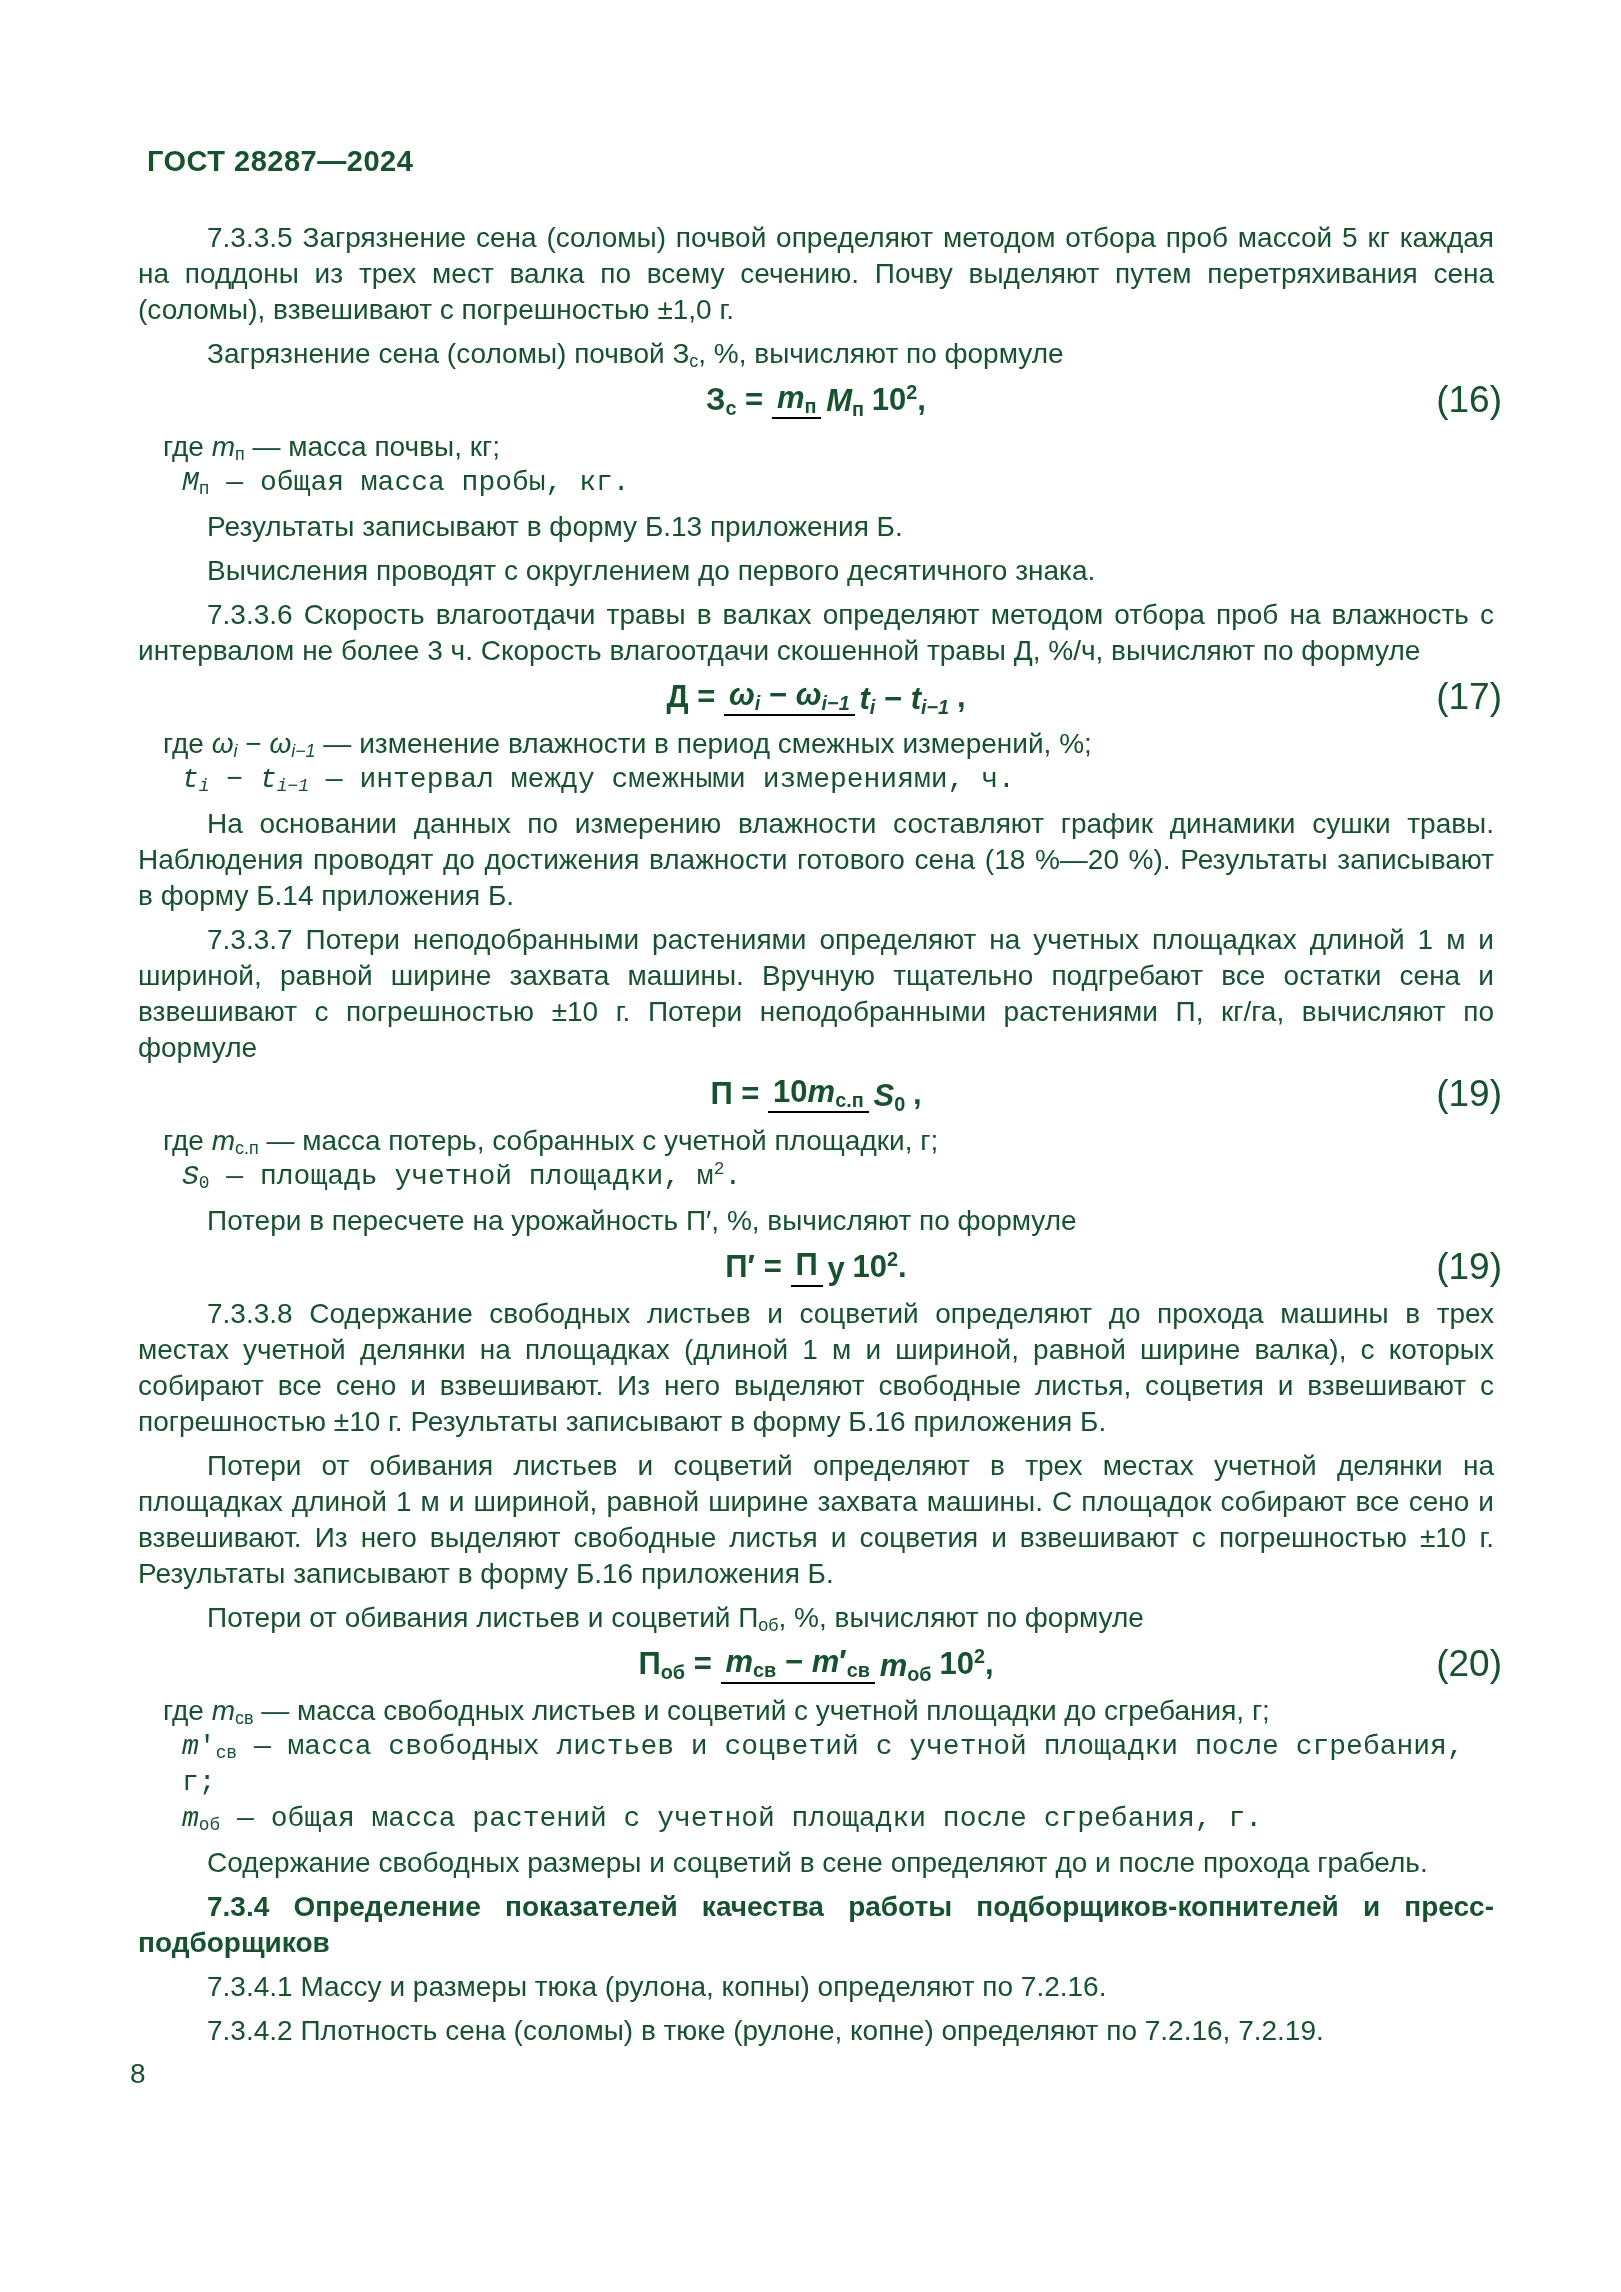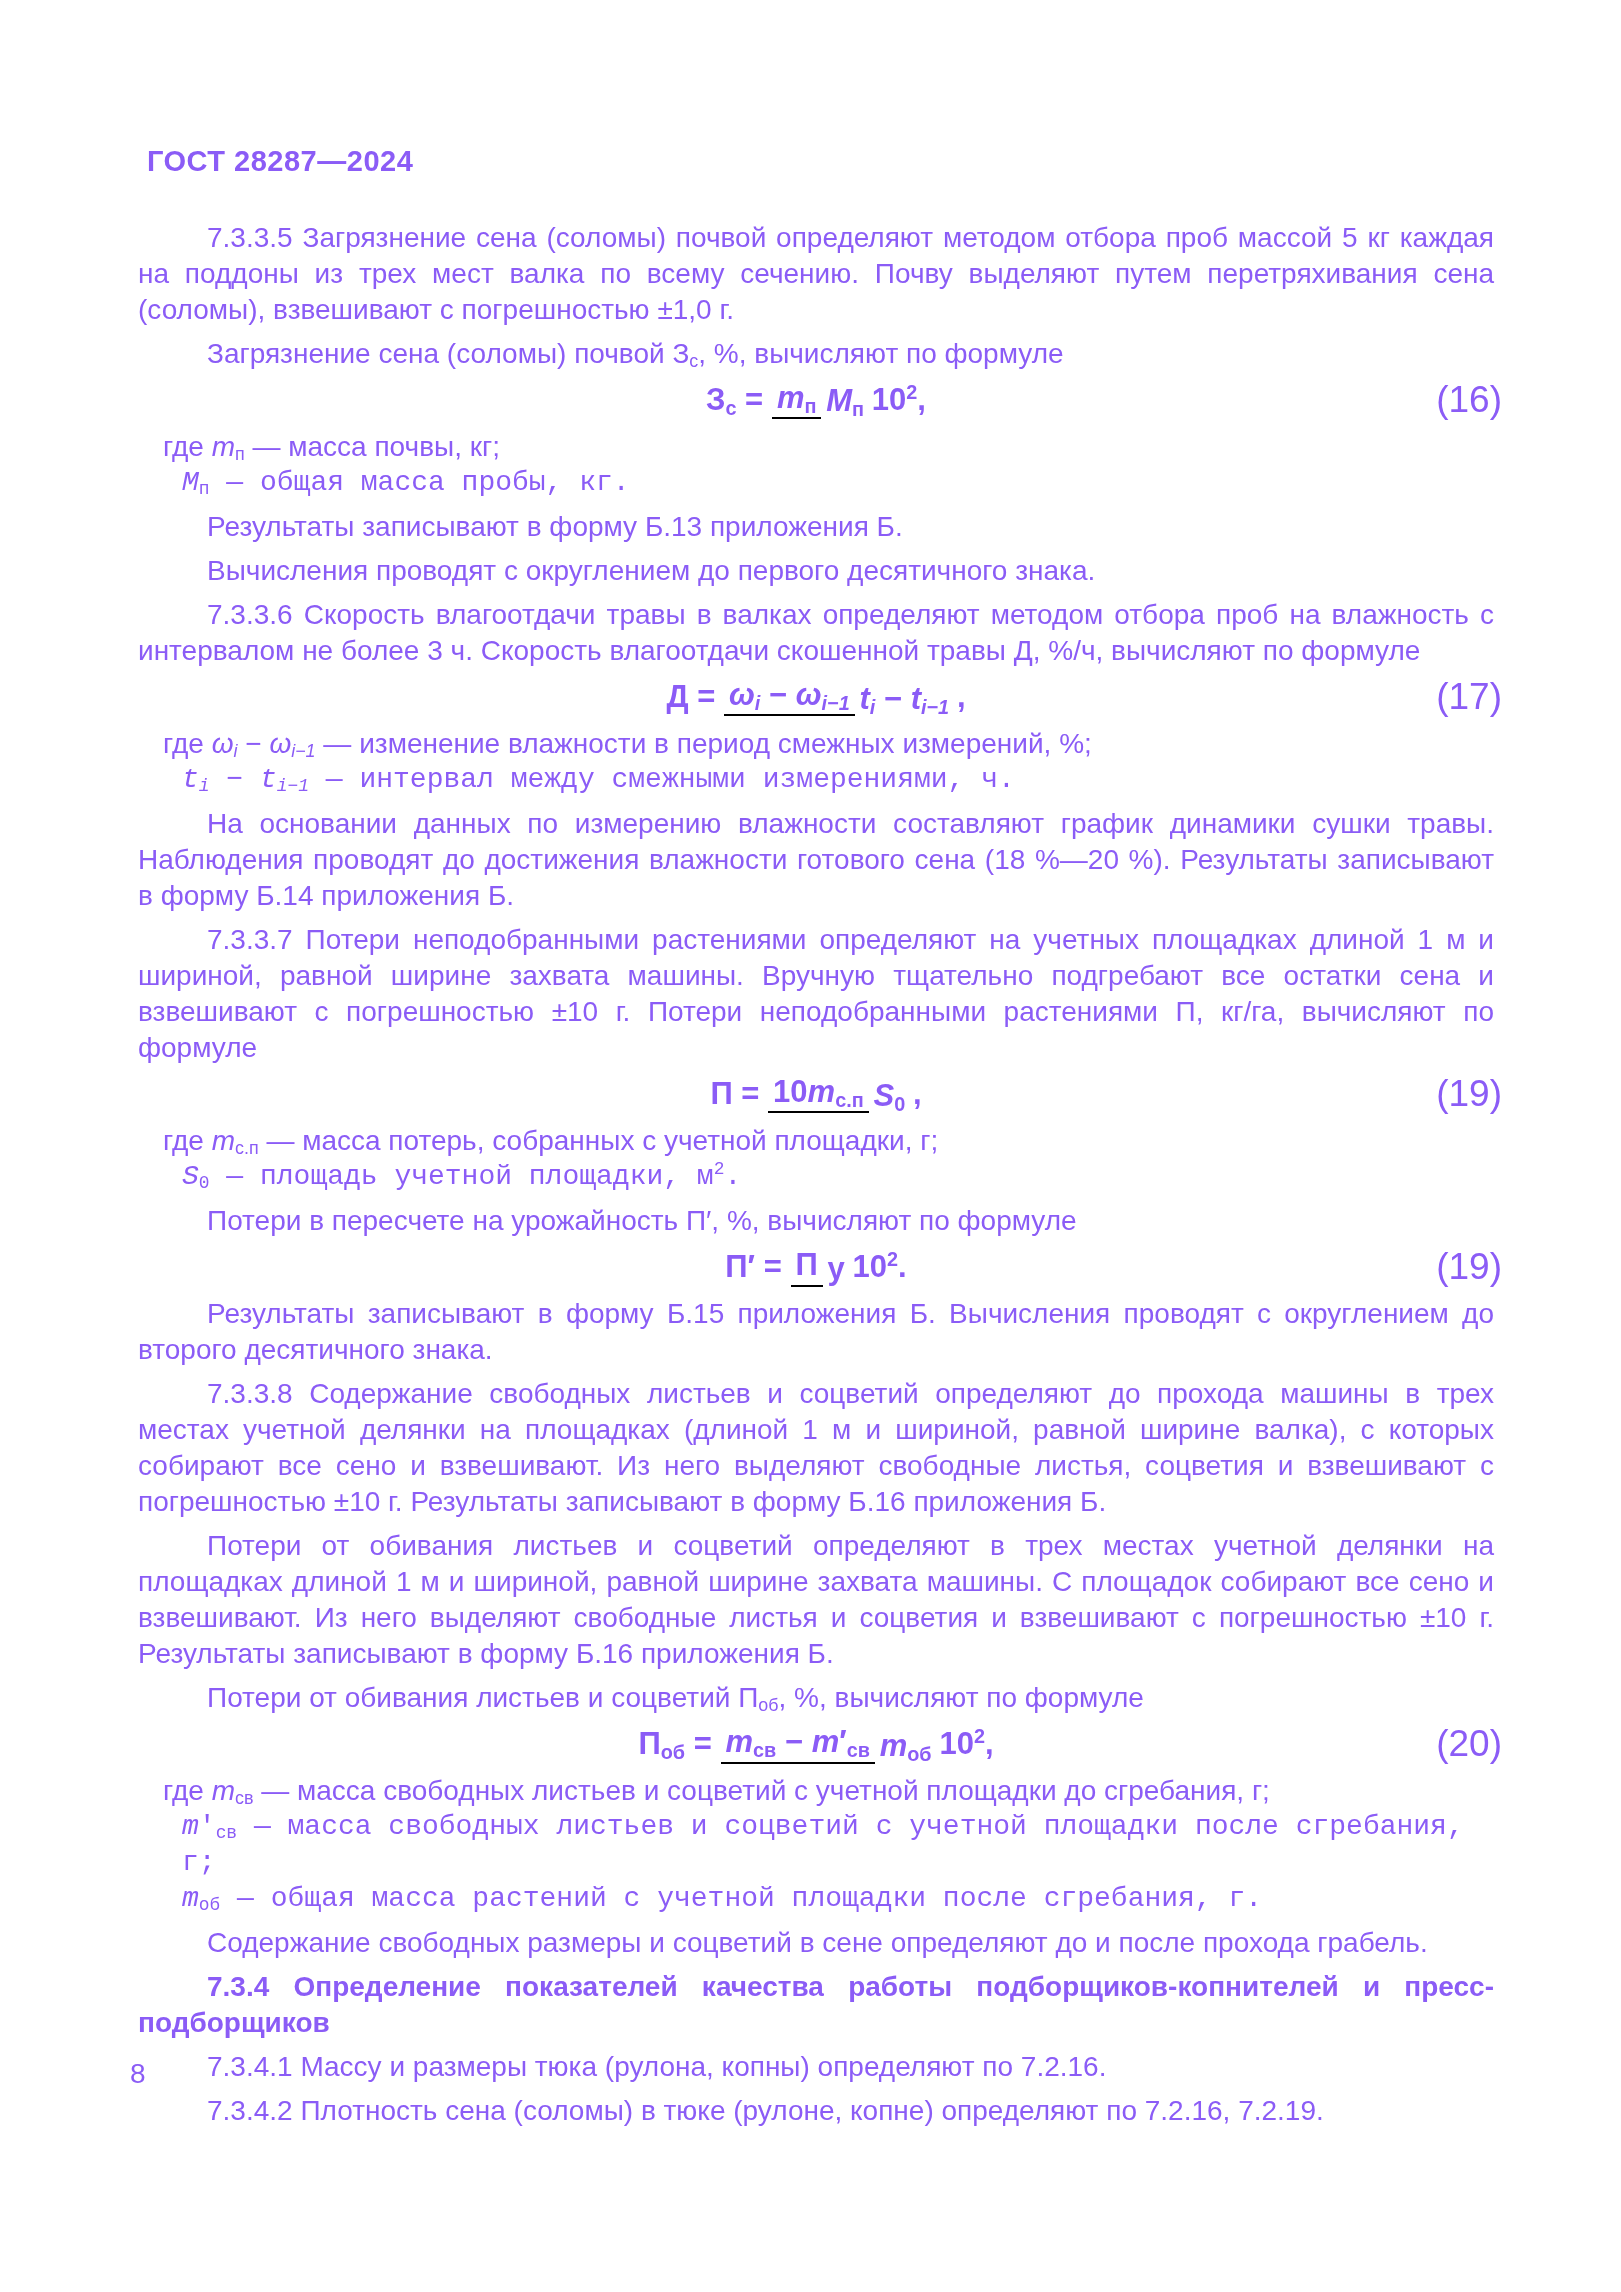--- a/index.html
+++ b/index.html
@@ -1,19 +1,19 @@
 <!DOCTYPE html>
 <html lang="ru"><head>
 <meta charset="utf-8">
 <style>
   html,body { margin:0; padding:0; background:#ffffff; }
   .page {
     position:relative;
     width:1621px; height:2180px;
-    background:#ffffff; color:#8b5cf6;
+    background:#ffffff; color:#14532d;
     font-family:"Liberation Sans", sans-serif;
     overflow:hidden;
   }
   .doc-header {
     position:absolute; top:145px; left:147px;
     font-size:29px; font-weight:bold; letter-spacing:0.5px;
   }
   .doc-content {
     position:absolute; top:212px; left:130px; width:1372px;
     font-size:28px; line-height:36px;
@@ -102,21 +102,20 @@
       </div>
       <p class="para">Потери в пересчете на урожайность П′, %, вычисляют по формуле</p>
       <div class="formula-row"><span class="eq">
           <span class="f-lhs">П′ =</span>
           <span class="frac">
             <span class="num">П</span>
             <span class="den">у</span>
           </span>
           <span class="f-rhs">10<sup>2</sup>.</span>
         </span><span class="eq-no">(19)</span></div>
-      <p class="para">Результаты записывают в форму Б.15 приложения Б. Вычисления проводят с округлением до второго десятичного знака.</p>
       <p class="para">7.3.3.8 Содержание свободных листьев и соцветий определяют до прохода машины в трех местах учетной делянки на площадках (длиной 1 м и шириной, равной ширине валка), с которых собирают все сено и взвешивают. Из него выделяют свободные листья, соцветия и взвешивают с погрешностью ±10 г. Результаты записывают в форму Б.16 приложения Б.</p>
       <p class="para">Потери от обивания листьев и соцветий определяют в трех местах учетной делянки на площадках длиной 1 м и шириной, равной ширине захвата машины. С площадок собирают все сено и взвешивают. Из него выделяют свободные листья и соцветия и взвешивают с погрешностью ±10 г. Результаты записывают в форму Б.16 приложения Б.</p>
       <p class="para">Потери от обивания листьев и соцветий П<sub>об</sub>, %, вычисляют по формуле</p>
       <div class="formula-row"><span class="eq">
           <span class="f-lhs">П<sub>об</sub> =</span>
           <span class="frac">
             <span class="num"><i>m</i><sub>св</sub> − <i>m</i>′<sub>св</sub></span>
             <span class="den"><i>m</i><sub>об</sub></span>
           </span>
           <span class="f-rhs">10<sup>2</sup>,</span>

